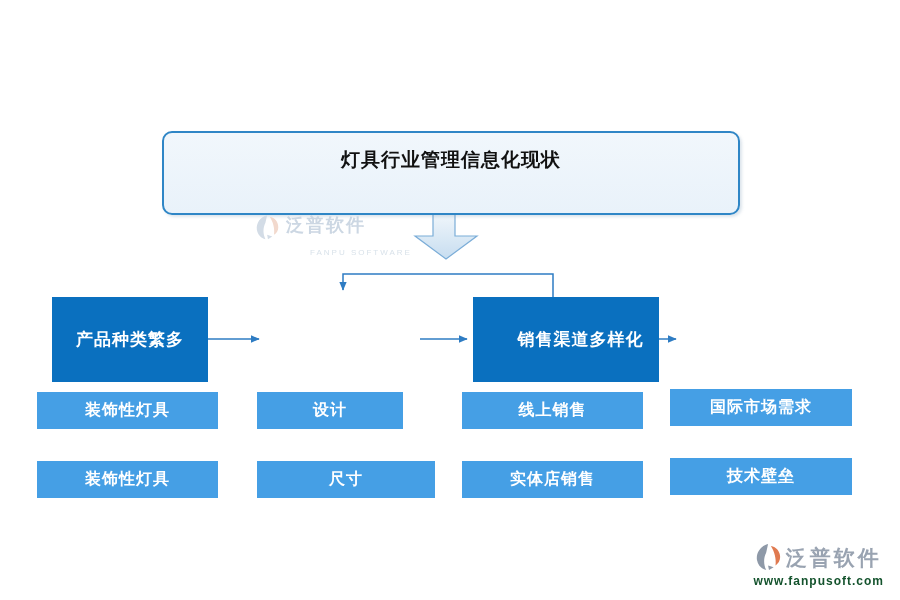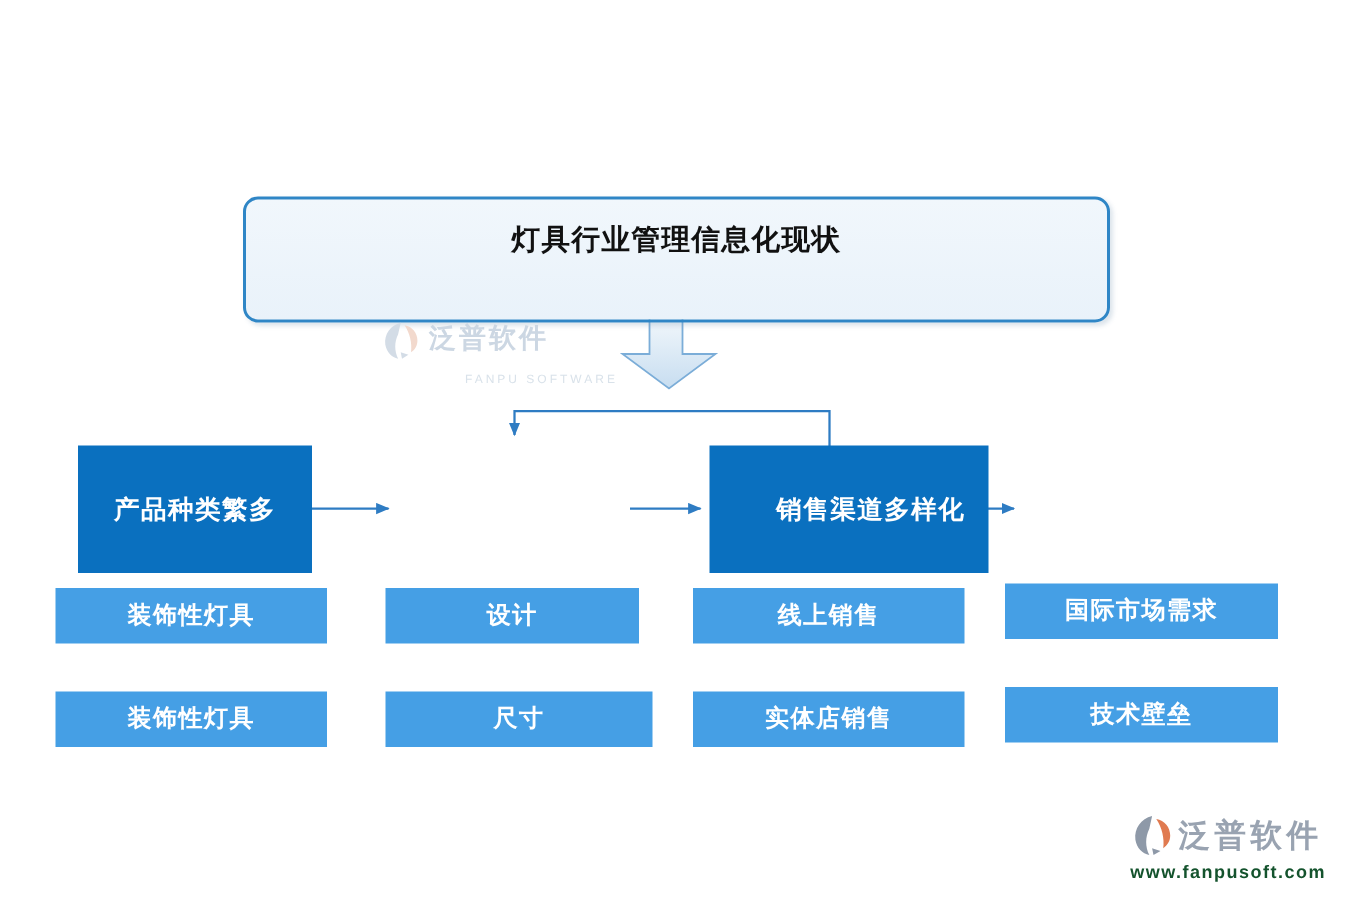--- a/index.html
+++ b/index.html
@@ -34,21 +34,21 @@
   .m3{left:682px;top:293px;width:156px;}
 
   
   .snode{
     position:absolute;height:37px;background:#459fe5;color:#fff;
     display:flex;align-items:center;justify-content:center;
     font-size:16px;font-weight:bold;letter-spacing:1px;
   }
   .s00{left:37px;top:392px;width:181px;}
   .s01{left:37px;top:461px;width:181px;}
-  .s10{left:257px;top:392px;width:169px;}
+  .s10{left:257px;top:392px;width:146px;}
   .s11{left:257px;top:461px;width:178px;}
   .s20{left:462px;top:392px;width:181px;}
   .s21{left:462px;top:461px;width:181px;}
   .s30{left:670px;top:389px;width:182px;}
   .s31{left:670px;top:458px;width:182px;}
 
   
   .wm-center{
     position:absolute;left:256px;top:214px;display:flex;align-items:flex-start;gap:6px;
     pointer-events:none;

